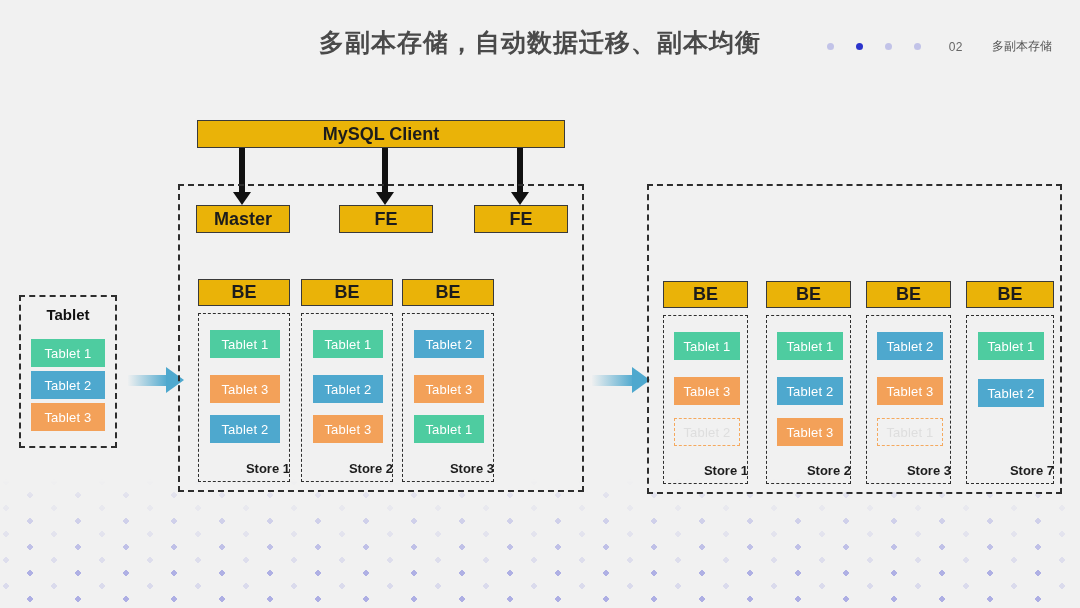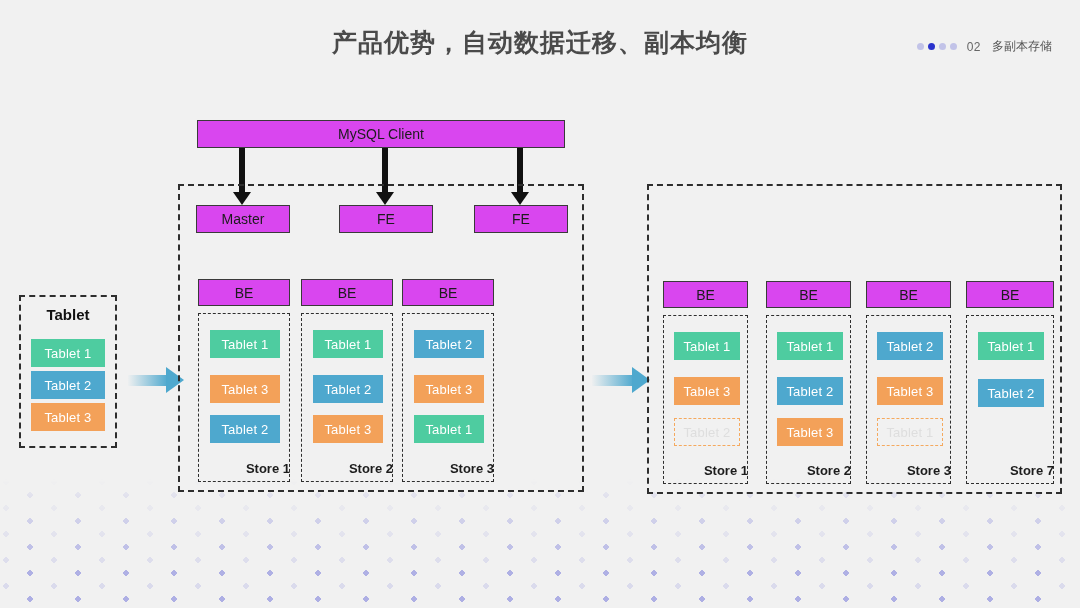--- a/index.html
+++ b/index.html
@@ -23,31 +23,31 @@
     mask-image: linear-gradient(to bottom, rgba(0,0,0,0) 0%, rgba(0,0,0,0.35) 22%, rgba(0,0,0,1) 75%);
     pointer-events: none;
   }
 
   
   .logo { position: absolute; left: 52px; top: 32px; width: 104px; height: 32px; }
   .slide-title {
     position: absolute; left: 0; top: 26px; width: 1080px; text-align: center;
     font-size: 25px; font-weight: bold; color: #4a4a4a; letter-spacing: 1px;
   }
-  .pager { position: absolute; right: 28px; top: 38px; display: flex; align-items: center; gap: 4px; }
+  .pager { position: absolute; right: 28px; top: 38px; display: flex; align-items: center; gap: 22px; }
   .pager .dot { width: 7px; height: 7px; border-radius: 50%; background: #c2c3e8; }
   .pager .dot.active { background: #2b33cc; }
   .pager .num { font-size: 12px; color: #666; margin-left: 6px; letter-spacing: .5px; }
   .pager .ptxt { font-size: 12px; color: #555; margin-left: 7px; }
 
   
   .solid-box {
-    position: absolute; border: 1.6px solid #3a3a3a; background: #d946ef;
+    position: absolute; border: 1.6px solid #3a3a3a; background: #eab308;
     display: flex; align-items: center; justify-content: center;
-    font-size: 14px; font-weight: normal; color: #1c1c1c;
+    font-size: 18px; font-weight: bold; color: #1c1c1c;
   }
   .dash-box { position: absolute; border: 2px dashed #2e2e2e; background: transparent; }
   .dash-box-thin { position: absolute; border: 1.6px dashed #2e2e2e; background: transparent; }
 
   .tablet {
     position: absolute; display: flex; align-items: center; justify-content: center;
     font-size: 13px; color: #ffffff; letter-spacing: .2px;
   }
   .tablet.green  { background: #4ECCA0; }
   .tablet.blue   { background: #4EA8CE; }
@@ -84,21 +84,21 @@
   }
 </style>
 </head>
 <body>
 
 <div id="slide">
 
   <div class="dots"></div>
 
 
-  <div class="slide-title">产品优势，自动数据迁移、副本均衡</div>
+  <div class="slide-title">多副本存储，自动数据迁移、副本均衡</div>
 
   <div class="pager">
     <span class="dot"></span>
     <span class="dot active"></span>
     <span class="dot"></span>
     <span class="dot"></span>
     <span class="num">02</span>
     <span class="ptxt">多副本存储</span>
   </div>
 

